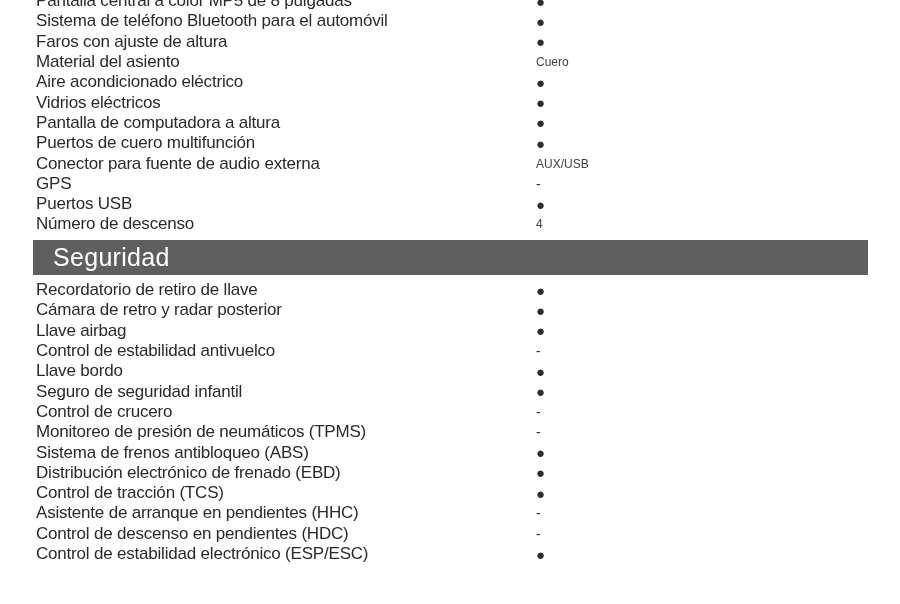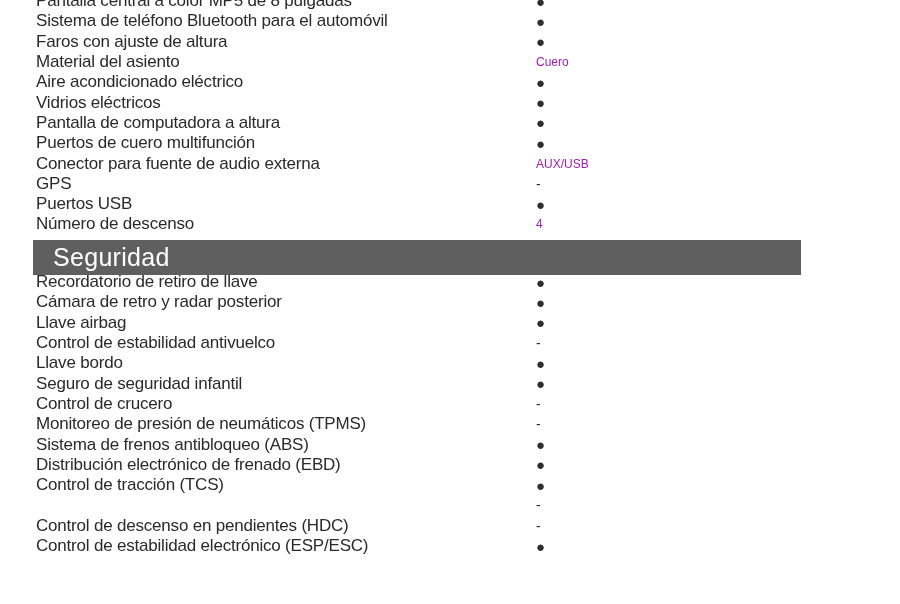--- a/index.html
+++ b/index.html
@@ -5,43 +5,43 @@
   html, body { margin:0; padding:0; }
   body {
     width:900px; height:604px;
     background:#ffffff;
     overflow:hidden;
     position:relative;
     font-family:"Liberation Sans", sans-serif;
   }
   .rows { position:absolute; left:0; right:0; }
   #section-features { top:-9px; }
-  #section-security { top:272px; }
+  #section-security { top:280px; }
   .row { position:relative; height:20.3px; display:flex; align-items:center; }
   .label {
     margin-left:36px;
     font-size:17px;
     letter-spacing:-0.2px;
     color:#2a2a2a;
     white-space:nowrap;
   }
   .value {
     position:absolute;
     left:536px;
     font-size:12px;
-    color:#a21caf;
+    color:#404040;
     white-space:nowrap;
     line-height:1;
   }
   .value.dot  { font-size:15px; color:#2e2e2e; }
   .value.dash { font-size:14px; color:#2e2e2e; }
   .section-bar {
     position:absolute;
     top:240px; left:33px;
-    width:768px; height:35px;
+    width:835px; height:35px;
     background:#5f5f5f;
     display:flex; align-items:center;
   }
   .section-title {
     color:#ffffff;
     font-size:25px;
     margin-left:20px;
     letter-spacing:0.3px;
     white-space:nowrap;
   }
@@ -143,20 +143,21 @@
   </div>
   <div class="row">
     <span class="label">Distribución electrónico de frenado (EBD)</span>
     <span class="value dot">●</span>
   </div>
   <div class="row">
     <span class="label">Control de tracción (TCS)</span>
     <span class="value dot">●</span>
   </div>
   <div class="row">
+    <span class="label">Asistente de arranque en pendientes (HHC)</span>
     <span class="value dash">-</span>
   </div>
   <div class="row">
     <span class="label">Control de descenso en pendientes (HDC)</span>
     <span class="value dash">-</span>
   </div>
   <div class="row">
     <span class="label">Control de estabilidad electrónico (ESP/ESC)</span>
     <span class="value dot">●</span>
   </div>

